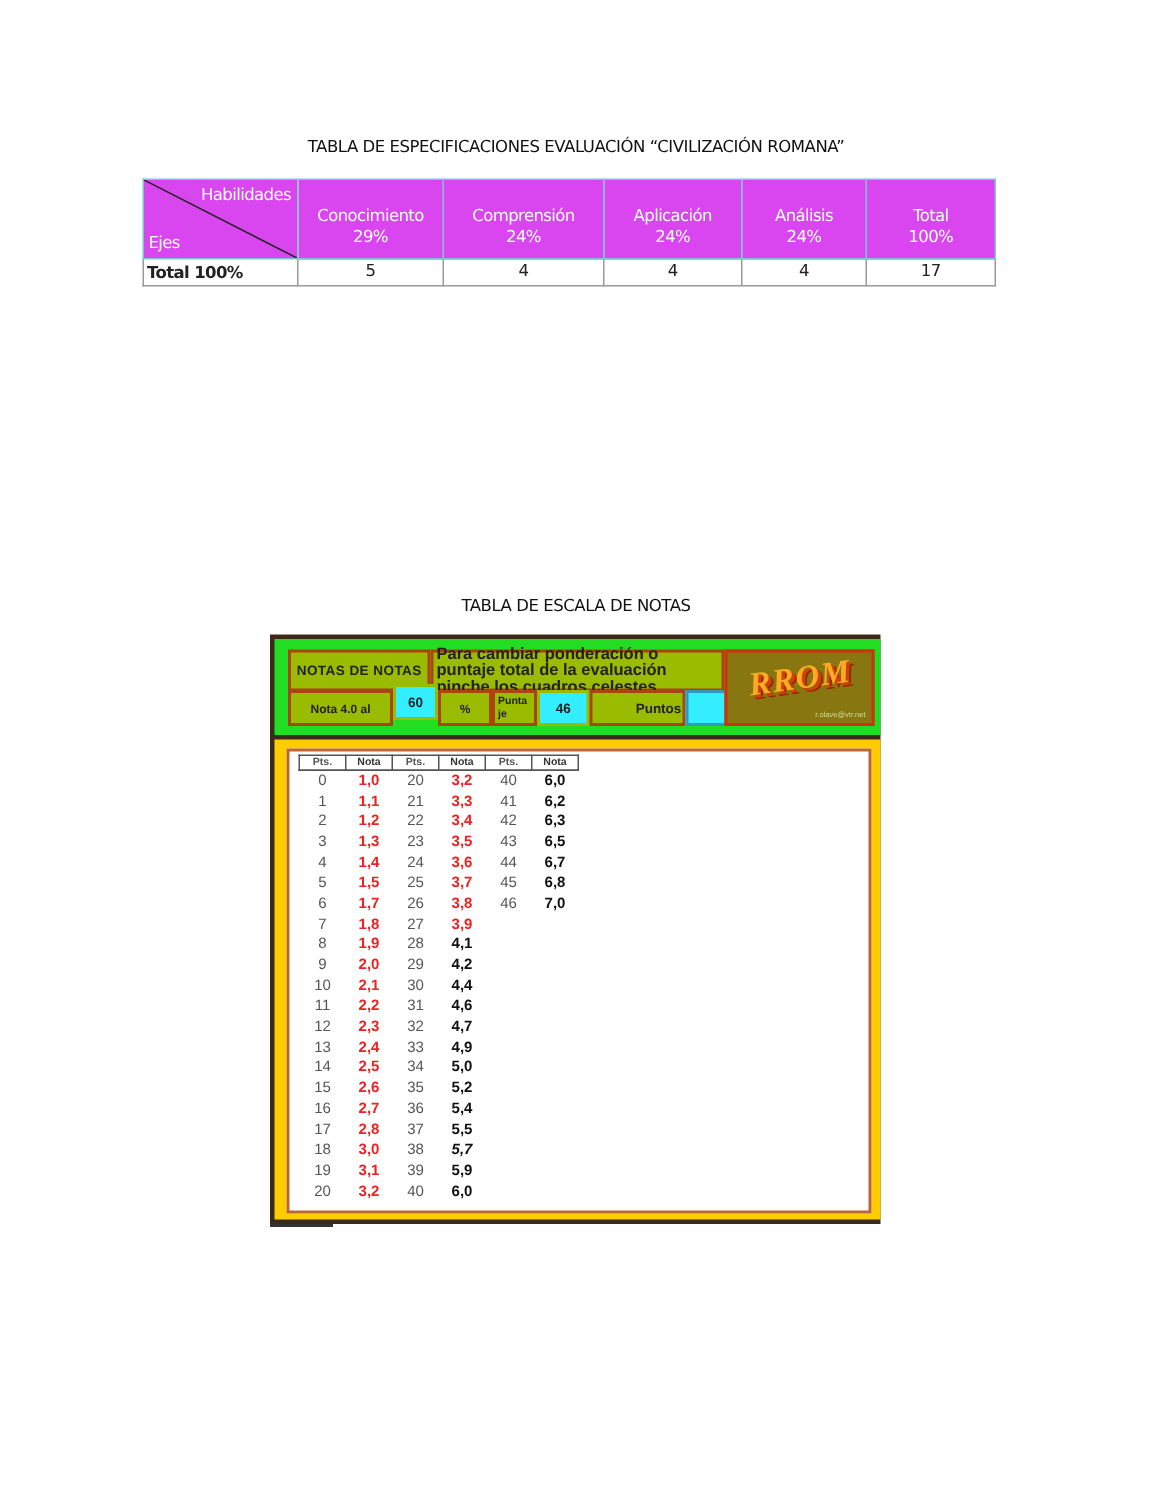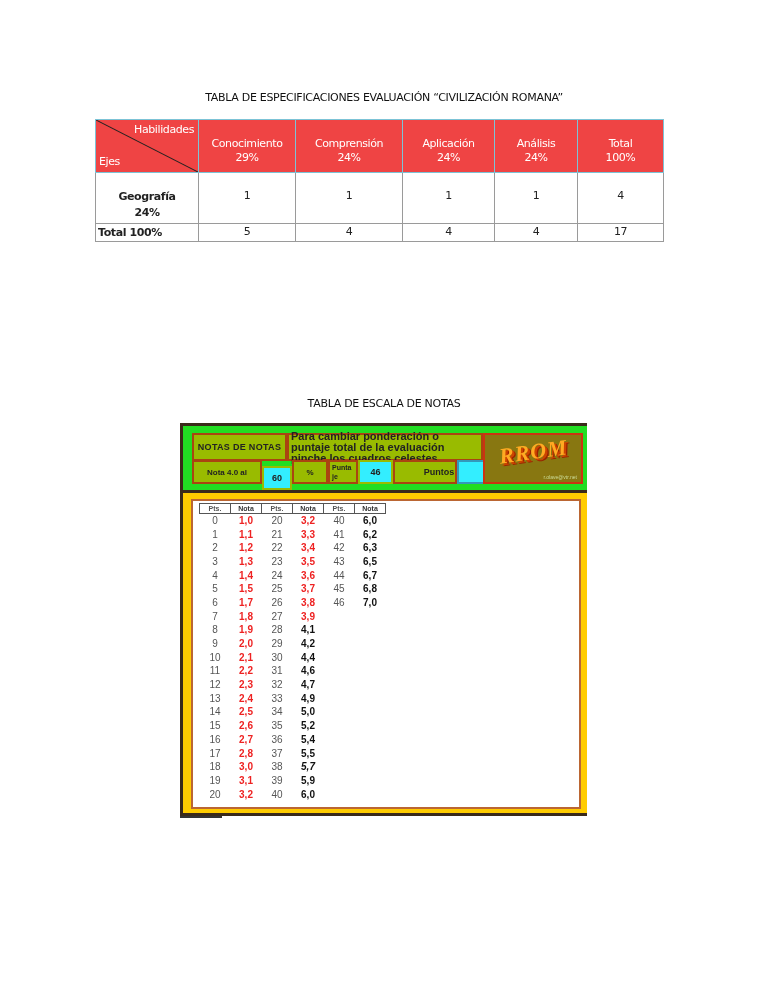--- a/index.html
+++ b/index.html
@@ -15,21 +15,21 @@
     #title2 { top: 397px; }
 
     
     .spec {
       position: absolute; left: 95px; top: 119px; width: 568px;
       border-collapse: collapse; table-layout: fixed;
       font-family: "DejaVu Sans", sans-serif; font-size: 11px; letter-spacing: -0.4px;
     }
     .spec td, .spec th { border: 1px solid #9a9a9a; text-align: center; vertical-align: top; font-weight: normal; }
     .spec thead th {
-      background: #ef4444; color: #fff; height: 53px; vertical-align: middle;
+      background: #d946ef; color: #fff; height: 53px; vertical-align: middle;
       border-color: #7cc3d6; padding-top: 10px; line-height: 14px; margin-left: 40px;
     }
     .spec thead th.corner { position: relative; padding: 0; text-align: left; }
     .corner svg { position: absolute; left: 0; top: 0; width: 100%; height: 100%; }
     .corner .hab { position: absolute; right: 4px; top: 3px; }
     .corner .ejes { position: absolute; left: 3px; bottom: 3px; }
     .spec tbody td { padding-top: 16px; height: 51px; color: #222; }
     .spec tbody td.eje { font-weight: bold; line-height: 16px; padding-top: 16px; }
     .spec tbody tr.r3 td { height: 68px; }
     .spec tbody tr.total td { height: 18px; padding-top: 1px; }
@@ -45,21 +45,21 @@
       background: #22dd22;
     }
     .cell {
       position: absolute; background: #99bb00; border: 2px solid #aa4411;
       display: flex; align-items: center; justify-content: center;
       font-family: "Liberation Sans", sans-serif; font-weight: bold; color: #222;
     }
     .esc-title { left: 9px; top: 7px; width: 95px; height: 28px; font-size: 9px; letter-spacing: 0.3px; }
     .esc-info { left: 104px; top: 7px; width: 196px; height: 28px; font-size: 11px; line-height: 11px; text-align: left; justify-content: flex-start; padding-left: 2px; color: #222; font-weight: bold; }
     .esc-nota { left: 9px; top: 34px; width: 70px; height: 24px; font-size: 8px; }
-    .esc-val1 { left: 79px; top: 40px; width: 30px; height: 24px; font-size: 9px; background: #33eeff; border-color: #99bb00; }
+    .esc-val1 { left: 79px; top: 30px; width: 30px; height: 24px; font-size: 9px; background: #33eeff; border-color: #99bb00; }
     .esc-pct { left: 109px; top: 34px; width: 36px; height: 24px; font-size: 8px; }
     .esc-puntaje { left: 145px; top: 34px; width: 30px; height: 24px; font-size: 7px; line-height: 9px; justify-content: flex-start; align-items: flex-start; padding-left: 2px; padding-top: 1px; }
     .esc-val2 { left: 175px; top: 34px; width: 35px; height: 24px; font-size: 9px; background: #33eeff; border-color: #99bb00; }
     .esc-puntos { left: 210px; top: 34px; width: 64px; height: 24px; font-size: 9px; padding-left: 28px; }
     .esc-blank { left: 274px; top: 34px; width: 28px; height: 24px; background: #33eeff; border-color: #3399bb; }
     .esc-logo {
       left: 300px; top: 7px; width: 100px; height: 51px; background: #887711;
       border-color: #cc3311; flex-direction: column; align-items: flex-end; justify-content: space-between;
       padding: 2px 4px;
     }
@@ -130,31 +130,20 @@
           <div>Análisis</div>
           <div>24%</div>
         </th>
       <th>
           <div>Total</div>
           <div>100%</div>
         </th>
     </tr>
   </thead>
   <tbody>
-    <tr class="r2">
-      <td class="eje">
-          <div>Geografía</div>
-          <div>24%</div>
-        </td>
-      <td>1</td>
-      <td>1</td>
-      <td>1</td>
-      <td>1</td>
-      <td>4</td>
-    </tr>
     <tr class="total">
       <td class="eje">Total 100%</td>
       <td>5</td>
       <td>4</td>
       <td>4</td>
       <td>4</td>
       <td>17</td>
     </tr>
   </tbody>
 </table>

